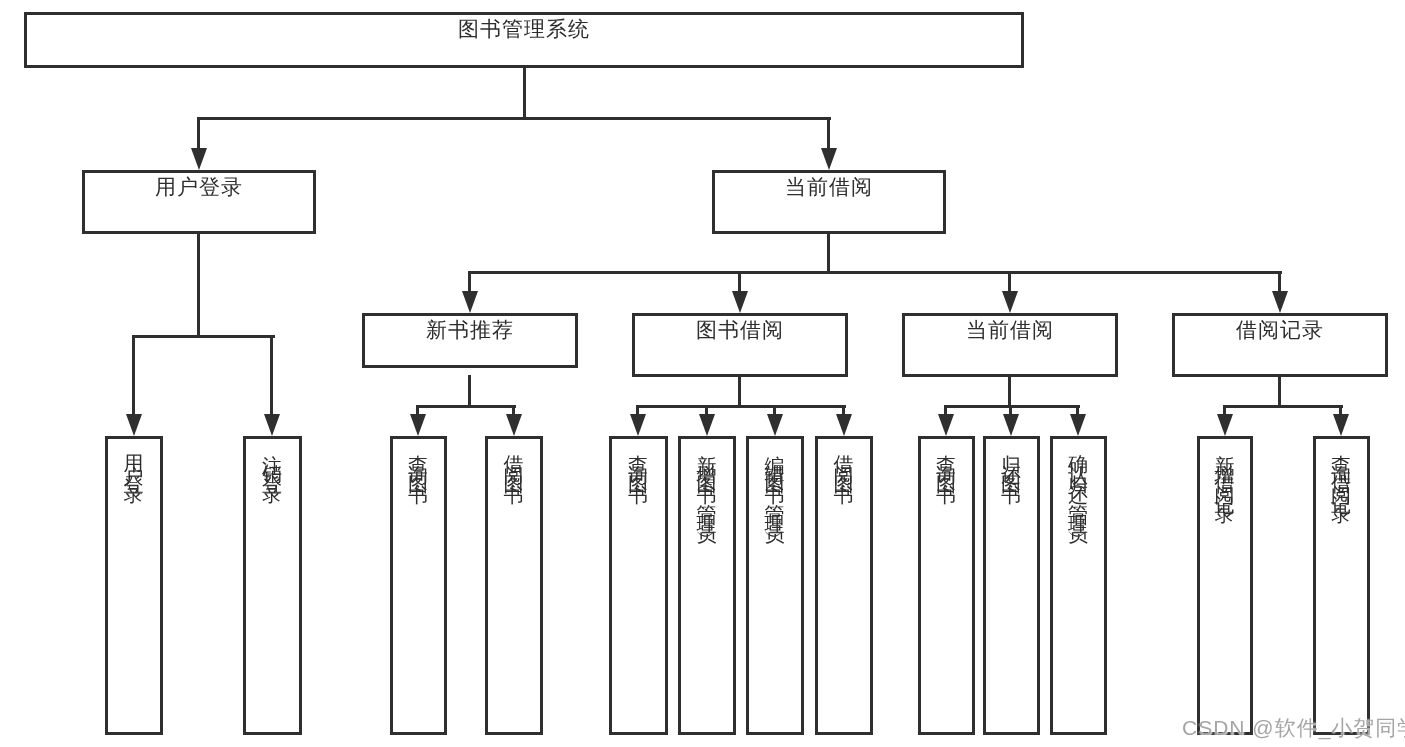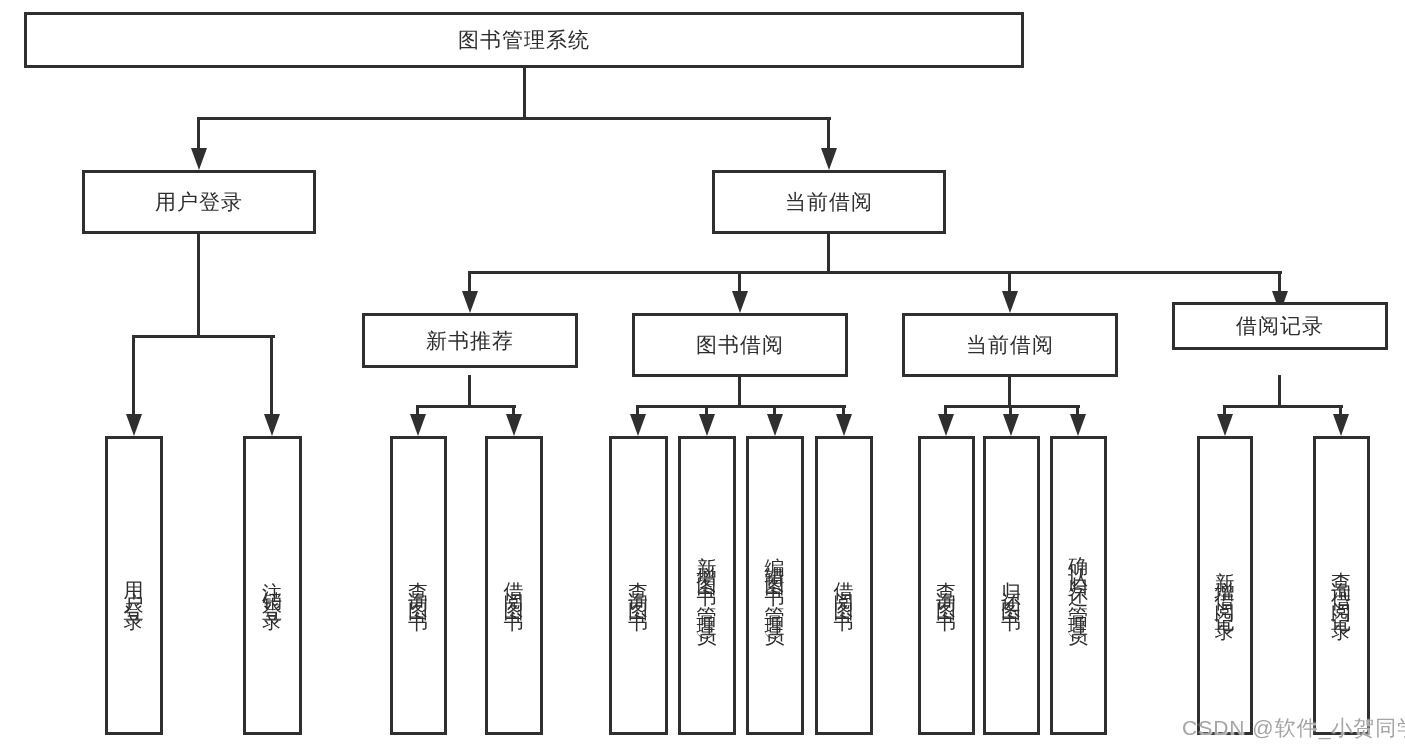--- a/index.html
+++ b/index.html
@@ -2,21 +2,21 @@
 <html><head>
 <meta charset="utf-8">
 <style>
   html,body{margin:0;padding:0;background:#fff;}
   .canvas{
     position:relative;width:1405px;height:747px;background:#ffffff;
     font-family:"Liberation Sans","DejaVu Sans",sans-serif;overflow:hidden;
   }
   .box{
     position:absolute;box-sizing:border-box;border:3px solid #2f2f2f;background:#fff;
-    display:flex;align-items:center;justify-content:center;font-family:Liberation Serif, serif;
+    display:flex;justify-content:center;font-family:Liberation Serif, serif;
   }
   .lbl{
     font-size:21px;color:#2d2d2d;letter-spacing:1px;white-space:nowrap;
   }
   .leaf{top:436px;height:299px;}
   .vlbl{
     writing-mode:vertical-rl;text-orientation:mixed;
     font-size:20px;color:#2d2d2d;letter-spacing:10px;line-height:1;
   }
   .vline{position:absolute;width:3px;background:#2f2f2f;}
@@ -81,21 +81,21 @@
 
   <div class="box" style="left:362px;top:313px;width:216px;height:55px">
     <span class="lbl">新书推荐</span>
   </div>
   <div class="box" style="left:632px;top:313px;width:216px;height:64px">
     <span class="lbl">图书借阅</span>
   </div>
   <div class="box" style="left:902px;top:313px;width:216px;height:64px">
     <span class="lbl">当前借阅</span>
   </div>
-  <div class="box" style="left:1172px;top:302px;width:216px;height:48px">
+  <div class="box" style="left:1172px;top:313px;width:216px;height:64px">
     <span class="lbl">借阅记录</span>
   </div>
 
   <div>
     <div class="vline" style="left:468px;top:375px;height:32px"></div>
     <div class="hline" style="left:416px;top:405px;width:100px"></div>
     <div class="vline" style="left:416px;top:405px;height:11px"></div>
     <div class="arrow" style="left:410px;top:414px"></div>
     <div class="vline" style="left:512px;top:405px;height:11px"></div>
     <div class="arrow" style="left:506px;top:414px"></div>

